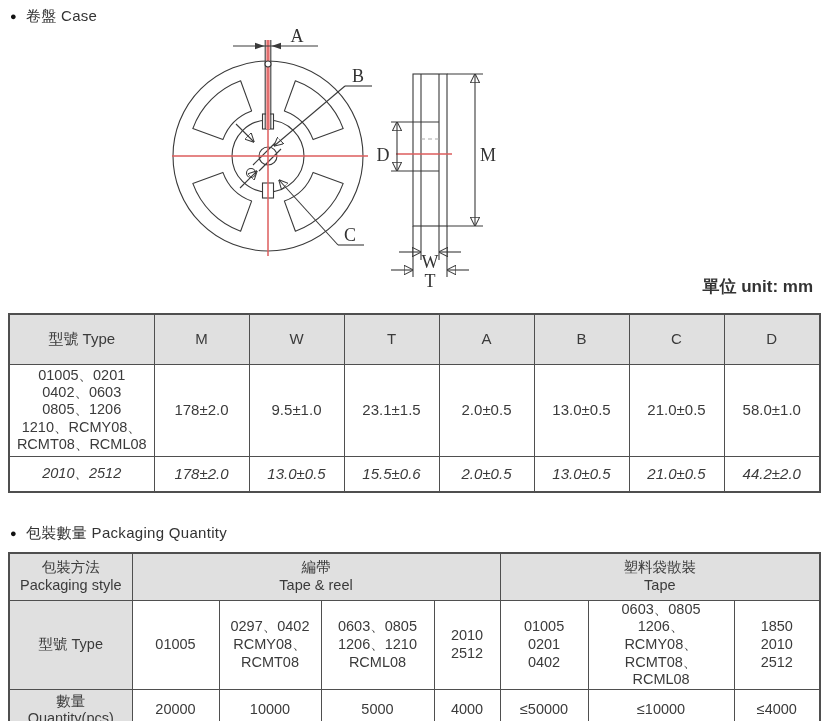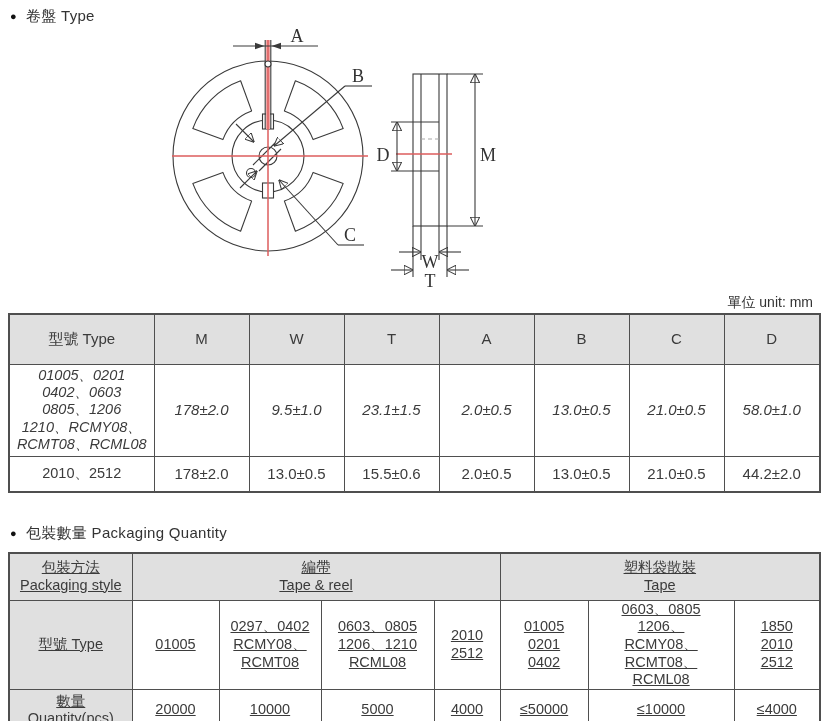--- a/index.html
+++ b/index.html
@@ -9,57 +9,57 @@
     color:#3b3b3b;overflow:hidden;
   }
   .section-title{
     position:absolute;left:10px;font-size:15px;color:#333;
     display:flex;align-items:center;gap:9px;letter-spacing:.3px;
   }
   .bullet{font-size:11px;color:#111;line-height:1;}
   #title-reel{top:7px;}
   #title-packaging{top:524px;}
   #diagram{position:absolute;top:28px;left:0;}
-  #unit-note{position:absolute;top:294px;right:14px;font-size:14px;color:#333;}
+  #unit-note{position:absolute;top:275px;right:14px;font-size:17px;color:#333;font-weight:bold;}
   table{
     position:absolute;left:8px;border-collapse:collapse;table-layout:fixed;
     width:811px;border:2px solid #4f4f4f;
   }
   #reel-table{top:313px;}
   #packaging-table{top:552px;}
   td,th{
     border:1.5px solid #4f4f4f;text-align:center;vertical-align:middle;
     font-weight:normal;font-size:15px;color:#3b3b3b;padding:0 2px;
     white-space:pre-line;line-height:1.22;
   }
   .hdr{background:#e0e0e0;}
   #reel-table tr.hrow{height:50px;}
-  #reel-table tr.r1{height:92px;font-style:italic;}
-  #reel-table tr.r2{height:36px;}
+  #reel-table tr.r1{height:92px;}
+  #reel-table tr.r2{height:36px;font-style:italic;}
   #reel-table td.typecell{font-size:14.5px;line-height:1.2;}
   #packaging-table tr.hrow{height:47px;}
   #packaging-table tr.trow{height:72px;}
   #packaging-table tr.qrow{height:42px;}
-  #packaging-table td{font-size:14.5px;text-decoration:underline;}
+  #packaging-table td{font-size:14.5px;}
   svg line,svg circle,svg rect,svg path{stroke:#3a3a3a;stroke-width:1.1;fill:none;}
   svg .red{stroke:#dd5c5c;stroke-width:1.5;}
   svg .pink{fill:#f2a7a7;stroke:none;}
   svg .dash{stroke:#a8a8a8;stroke-dasharray:4,3;}
   svg .wfill{fill:#ffffff;}
   svg text{
     font-family:"Liberation Serif","DejaVu Serif",serif;font-size:18px;
     fill:#333;stroke:none;
   }
 </style>
 </head>
 <body>
 
 <div class="section-title" id="title-reel">
   <span class="bullet">●</span>
-  <span>卷盤 Type</span>
+  <span>卷盤 Case</span>
 </div>
 
 <svg id="diagram" width="827" height="262" viewBox="0 0 827 262">
   <defs>
     <marker id="arr" viewBox="0 0 10 10" refX="9.5" refY="5" markerWidth="8.5" markerHeight="8.5" orient="auto-start-reverse">
       <path d="M0,0 L10,5 L0,10 z" fill="#3a3a3a" stroke="none"></path>
     </marker>
   </defs>
 
   <g transform="translate(268,128)">

